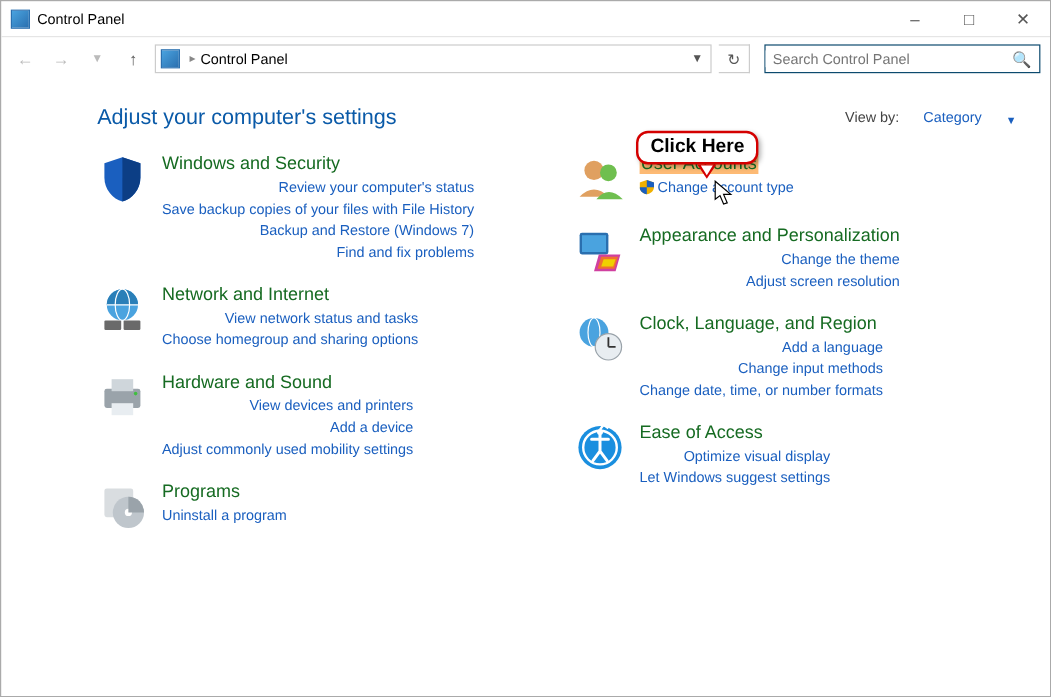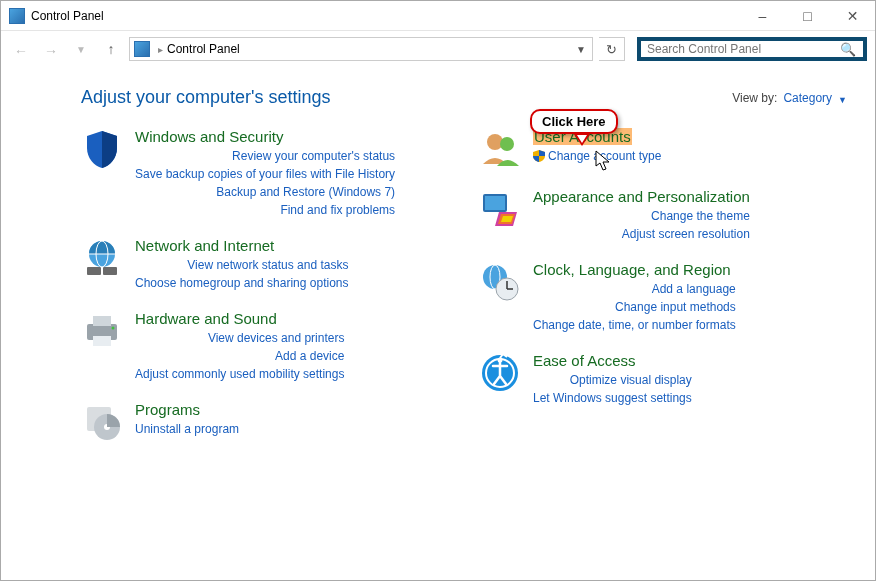--- a/index.html
+++ b/index.html
@@ -16,44 +16,44 @@
 .navbar { height: 36px; display: flex; align-items: center; padding: 0 8px; gap: 6px; }
 .navarrow { width: 24px; height: 24px; display:flex; align-items:center; justify-content:center; color:#606060; font-size:14px; border-radius:2px; cursor:pointer; }
 .navarrow.dim { color:#bbb; }
 .addrbar { flex: 1; height: 24px; border: 1px solid #ccc; display:flex; align-items:center; background:#fff; }
 .addrbar .cp-glyph { width:16px; height:16px; margin: 0 4px; background: linear-gradient(135deg,#4aa3df,#2a6faf); border:1px solid #2a6faf; }
 .addrbar .chev { color:#888; font-size:10px; padding:0 4px; }
 .addrbar .crumb { font-size:12px; }
 .addrbar .spacer { flex:1; }
 .addr-dd { color:#555; padding:0 6px; font-size:10px; }
 .refresh { width: 26px; height: 24px; border:1px solid #ccc; border-left:none; display:flex; align-items:center; justify-content:center; color:#555; font-size:13px; cursor:pointer; }
-.searchbox { width: 230px; height: 24px; border:4px solid #0c4a6e; margin-left: 6px; display:flex; align-items:center; }
+.searchbox { width: 230px; height: 24px; border:1px solid #0c4a6e; margin-left: 6px; display:flex; align-items:center; }
 .searchbox input { border:none; outline:none; font-size:12px; padding: 0 6px; flex:1; color:#888; }
 .searchbox .sicn { color:#888; padding:0 6px; font-size:13px; }
 
 
 .content { padding: 20px 28px 0 80px; }
 .heading { color:#0a5aa8; font-size:18px; font-weight:400; margin-bottom: 20px; display:flex; align-items:center; }
-.viewby { margin-left:auto; font-size:12px; color:#444; display:flex; align-items:flex-end; gap:6px; }
+.viewby { margin-left:auto; font-size:12px; color:#444; display:flex; align-items:flex-end; gap:20px; }
 .viewby .cat { color:#1a5fbf; }
 .viewby .dd { color:#1a5fbf; font-size:9px; }
 
 .grid { display:flex; gap: 30px; }
 .col { flex:1; }
 .cat-item { display:flex; gap:12px; margin-bottom: 18px; }
 .cat-icon { width: 42px; height: 42px; flex-shrink:0; display:flex; align-items:center; justify-content:center; }
 .cat-body { }
 .cat-title { color:#166b22; font-size:15px; margin-bottom:2px; cursor:pointer; display:inline-block; }
 .cat-title.hl { background: #fdba74; padding: 0 1px; }
 .cat-link { color:#1a5fbf; font-size:12px; display:block; line-height:1.5; cursor:pointer;text-align:right; }
 .shield { display:inline-block; width:12px; height:12px; margin-right:3px; vertical-align:-2px; }
 
 
 .callout { position:absolute; left: 529px; top: 108px; }
-.callout-box { background:#fff; border:2px solid #d40000; border-radius:10px; padding:3px 10px; font-weight:bold; font-size:13px; box-shadow: 2px 2px 4px rgba(0,0,0,0.3); }
+.callout-box { background:#fff; border:2px solid #d40000; border-radius:10px; padding:3px 10px; font-weight:bold; font-size:16px; box-shadow: 2px 2px 4px rgba(0,0,0,0.3); }
 .callout-tail { position:absolute; bottom:-12px; left:50%; width:0; height:0; border-left:8px solid transparent; border-right:8px solid transparent; border-top:12px solid #d40000; }
 .callout-tail::after { content:""; position:absolute; bottom:3px; left:-5px; width:0; height:0; border-left:5px solid transparent; border-right:5px solid transparent; border-top:8px solid #fff; }
 
 .cursor-arrow { position:absolute; left:594px; top:149px; pointer-events:none; }
 
 
 svg { display:block; }
 </style>
 </head>
 <body>

